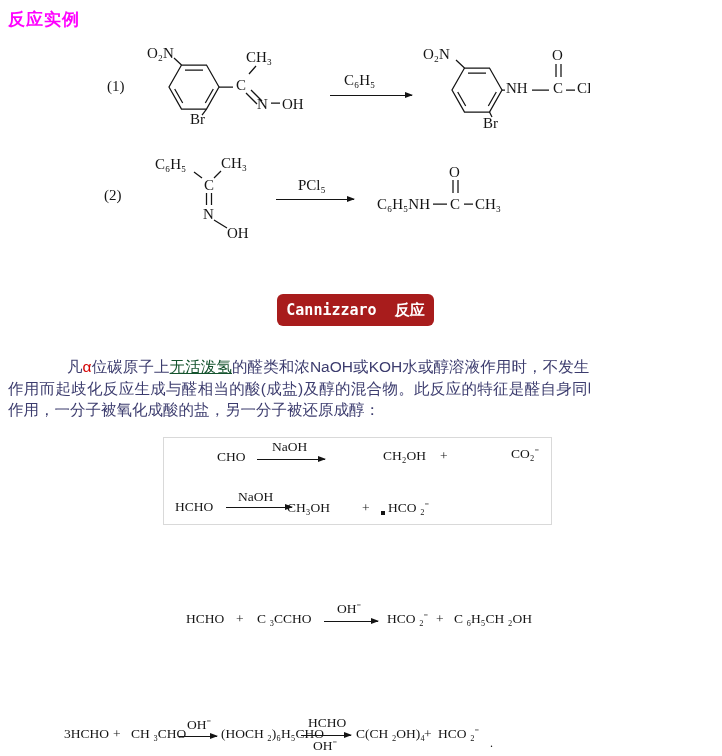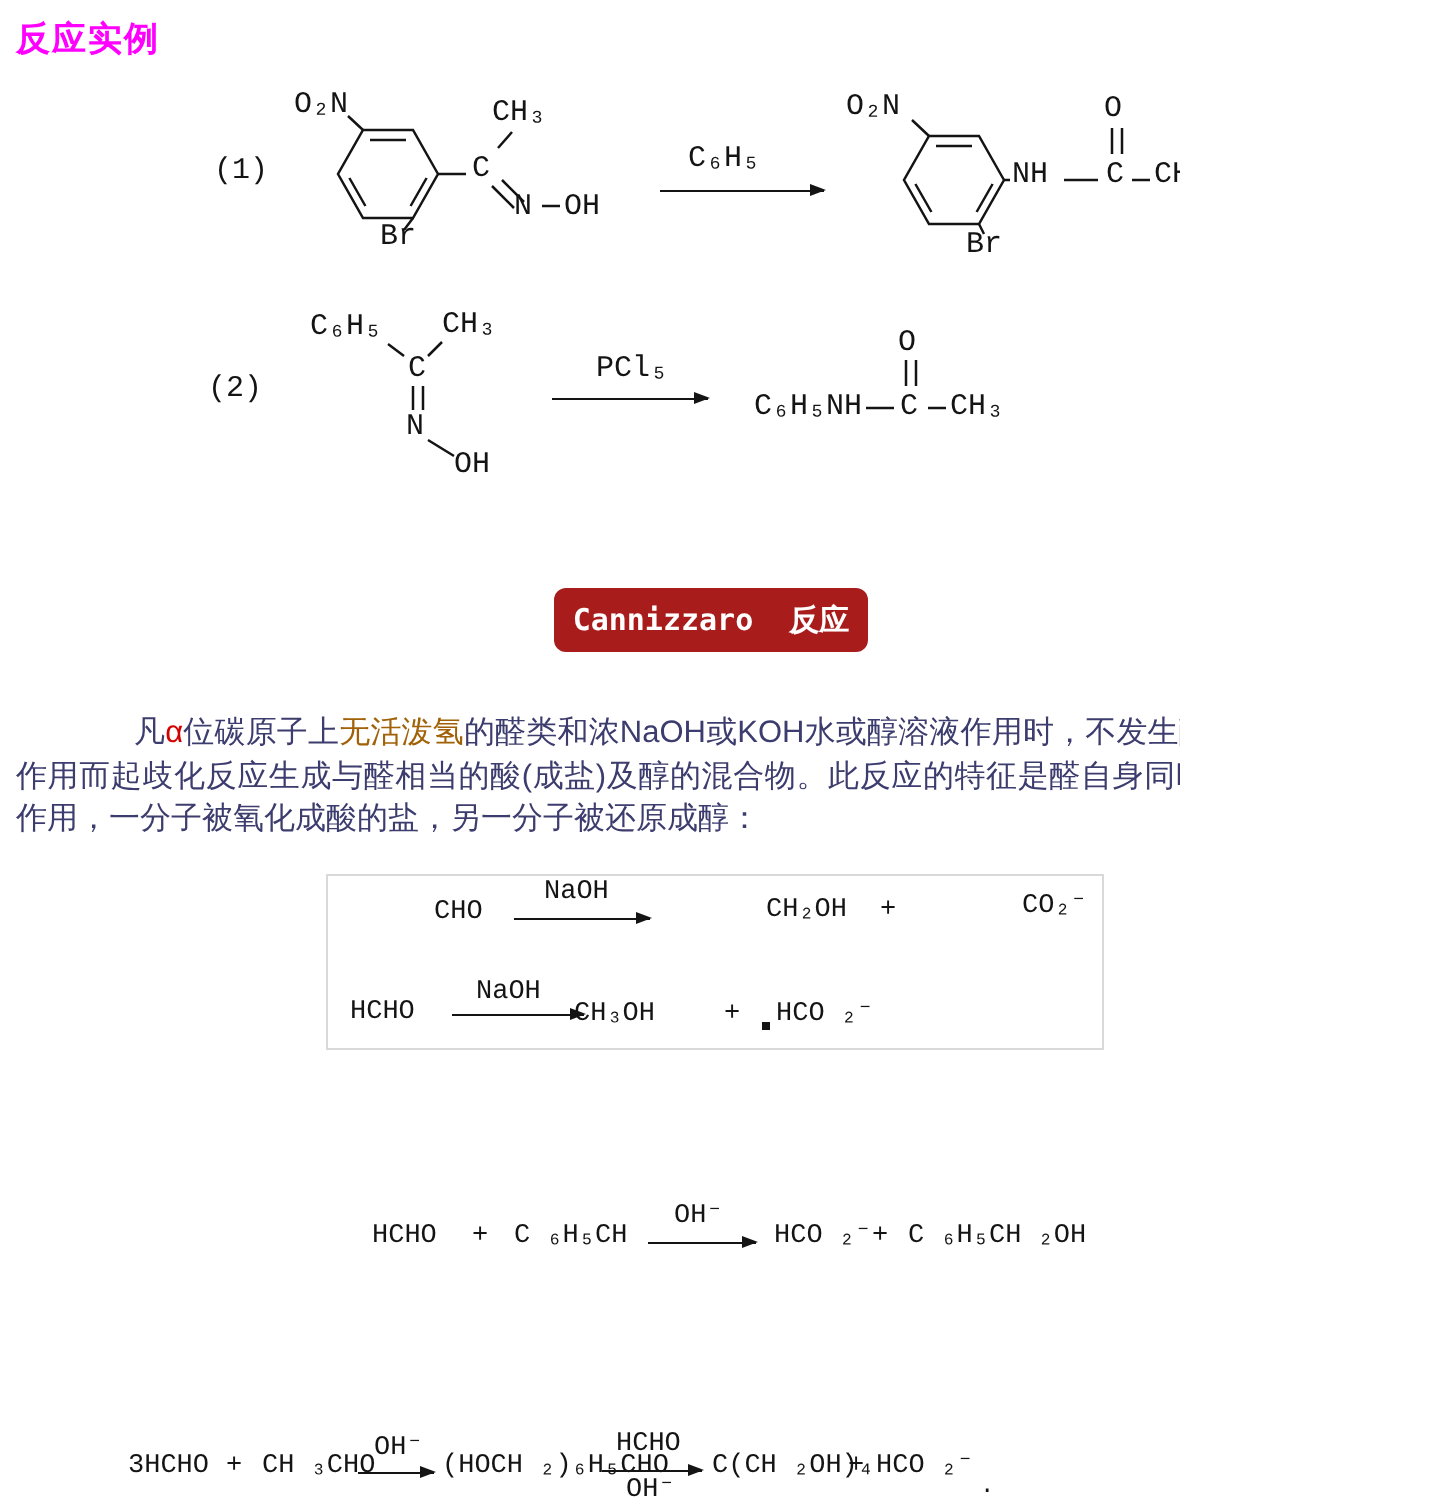--- a/index.html
+++ b/index.html
@@ -1,24 +1,24 @@
 <!DOCTYPE html>
 <html><head>
 <meta charset="utf-8">
 <style>
   html,body{margin:0;padding:0;background:#fff;}
   #page-root{position:relative;width:590px;height:756px;background:#fff;overflow:hidden;
     font-family:"Liberation Sans",sans-serif;}
-  .chem{position:absolute;font-family:Liberation Mono, monospace;
+  .chem{position:absolute;font-family:Liberation Serif, serif;
     font-size:15px;color:#141414;white-space:pre;line-height:1.1;}
   .chem13{font-size:13.5px;}
   .cjk{position:absolute;color:#3c3c6e;font-size:15.5px;line-height:21.7px;
     text-align:justify;white-space:normal;}
   .red-inline{color:#d40000;}
-  .red-underline{color:#a16207;}
+  .red-underline{color:#14532d;text-decoration:underline;}
   .arr{position:absolute;height:1.3px;background:#141414;}
   .arr::after{content:"";position:absolute;right:-1px;top:-3.2px;width:0;height:0;
     border-left:8px solid #141414;border-top:3.8px solid transparent;border-bottom:3.8px solid transparent;}
   #bond-svg{position:absolute;left:0;top:0;pointer-events:none;}
   #bond-svg path,#bond-svg polygon{stroke:#141414;stroke-width:1.25;fill:none;}
   #page-title{position:absolute;left:8px;top:8px;color:#ff00ff;font-weight:bold;
     font-size:17px;letter-spacing:1px;}
   #banner{position:absolute;left:277px;top:294px;width:157px;height:32px;
     background:#a81c1c;border-radius:6px;display:flex;align-items:center;justify-content:center;}
   #banner span{color:#ffffff;font-weight:bold;font-size:15px;white-space:pre;
@@ -107,21 +107,21 @@
   <div class="arr" style="left:226px;top:507px;width:66px"></div>
   <span class="chem chem13" style="left:238px;top:490px">NaOH</span>
   <span class="chem chem13" style="left:287px;top:501px">CH₃OH</span>
   <span class="chem chem13" style="left:362px;top:501px">+</span>
   <div class="sq" style="left:381px;top:511px"></div>
   <span class="chem chem13" style="left:388px;top:501px">HCO ₂⁻</span>
 
 
   <span class="chem chem13" style="left:186px;top:612px">HCHO</span>
   <span class="chem chem13" style="left:236px;top:612px">+</span>
-  <span class="chem chem13" style="left:257px;top:612px">C ₆H₅CH</span>
+  <span class="chem chem13" style="left:257px;top:612px">C ₃CCHO</span>
   <div class="arr" style="left:324px;top:621px;width:54px"></div>
   <span class="chem chem13" style="left:337px;top:602px">OH⁻</span>
   <span class="chem chem13" style="left:387px;top:612px">HCO ₂⁻</span>
   <span class="chem chem13" style="left:436px;top:612px">+</span>
   <span class="chem chem13" style="left:454px;top:612px">C ₆H₅CH ₂OH</span>
 
 
   <span class="chem chem13" style="left:64px;top:727px">3HCHO</span>
   <span class="chem chem13" style="left:113px;top:727px">+</span>
   <span class="chem chem13" style="left:131px;top:727px">CH ₃CHO</span>

